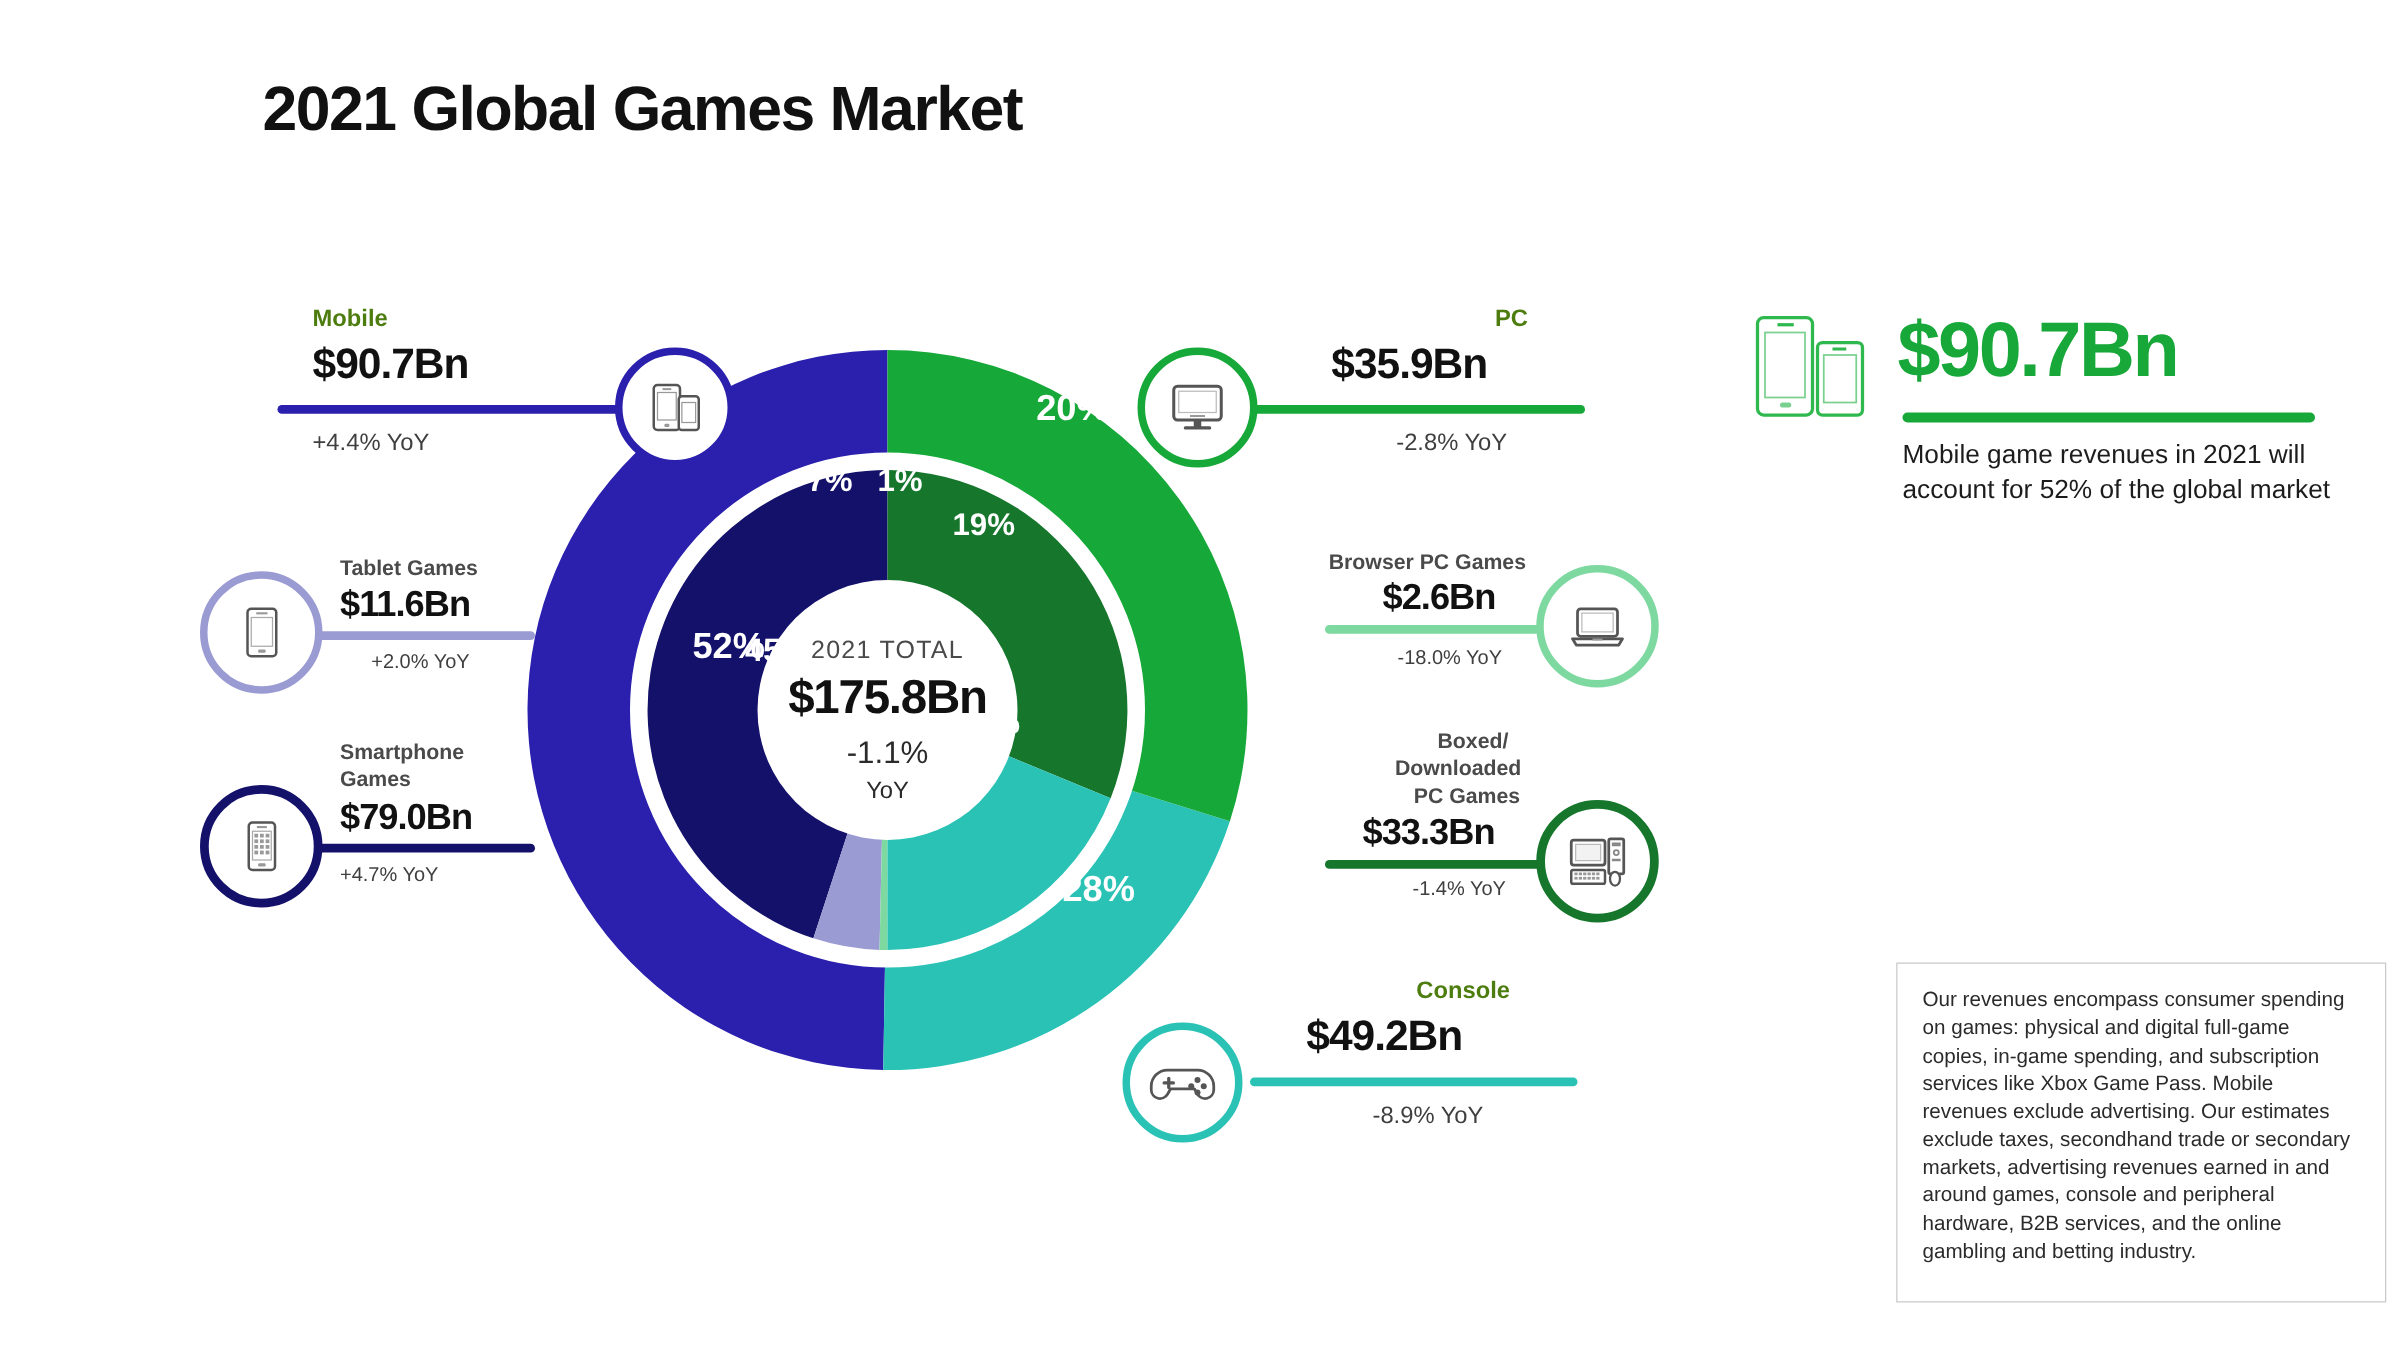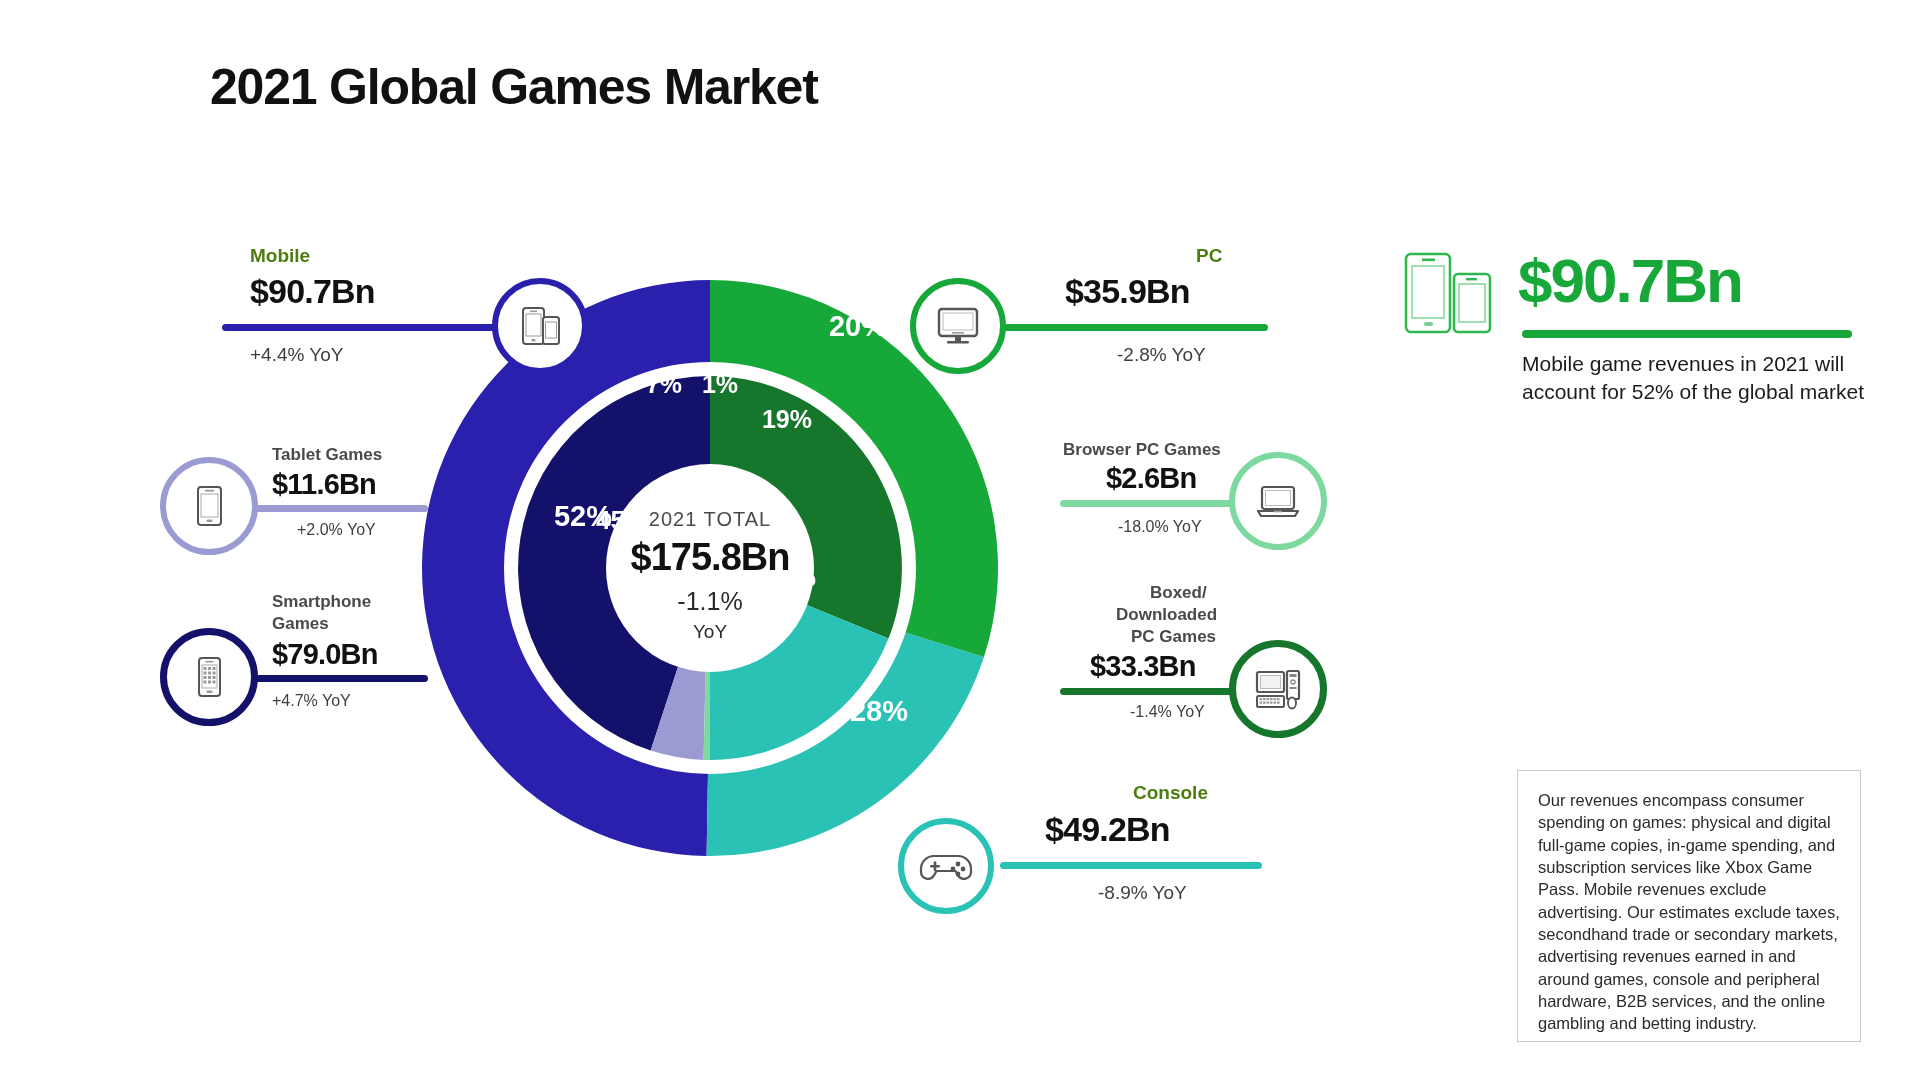--- a/index.html
+++ b/index.html
@@ -31,21 +31,21 @@
   .cl-line { position:absolute; height:7px; border-radius:4px; }
   .cl-circle { position:absolute; border-radius:50%; background:#fff; display:flex; align-items:center; justify-content:center; }
 
   
   .hero-icon { position:absolute; left:1400px; top:248px; width:112px; height:92px; }
   .hero-value { position:absolute; left:1518px; top:245px; font-size:62px; font-weight:700; color:#18a83a; letter-spacing:-2px; white-space:nowrap; }
   .hero-rule { position:absolute; left:1522px; top:330px; width:330px; height:8px; background:#18a83a; border-radius:4px; }
   .hero-text { position:absolute; left:1522px; top:350px; width:350px; font-size:21px; line-height:1.32; color:#1c1c1c; font-weight:400; }
 
   
-  .disclaimer { position:absolute; left:1517px; top:770px; width:344px; height:272px; border:1px solid #c9c9c9; background:#fff; padding:18px 20px; }
+  .disclaimer { position:absolute; left:1517px; top:770px; width:392px; height:272px; border:1px solid #c9c9c9; background:#fff; padding:18px 20px; }
   .disclaimer p { font-size:16.5px; line-height:1.355; color:#2b2b2b; font-weight:400; }
 
   
   .src { position:absolute; left:0; top:1013px; width:1290px; text-align:center; font-size:18px; color:#3d3d3d; }
   .srcurl { position:absolute; left:0; top:1040px; width:1290px; text-align:center; font-size:18px; font-weight:700; color:#1c1c1c; }
 
   svg { display:block; }
 </style>
 </head>
 <body>

